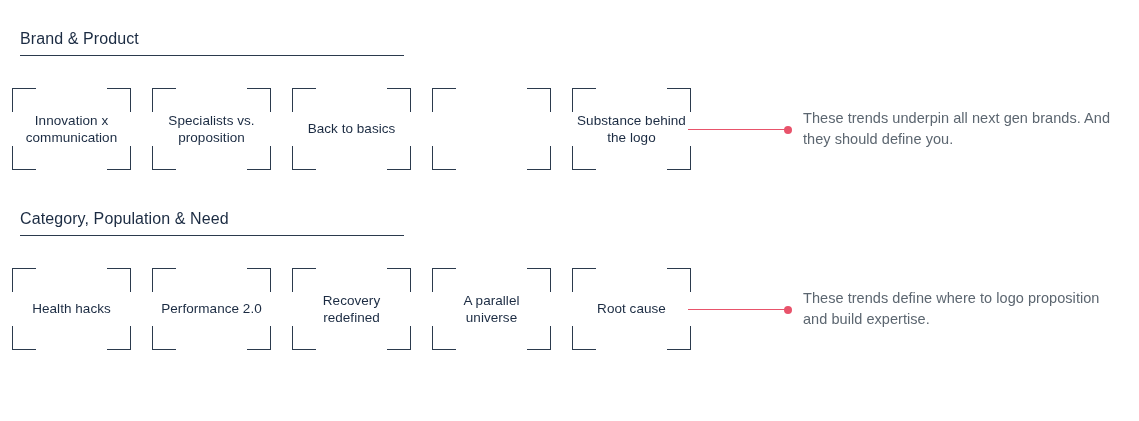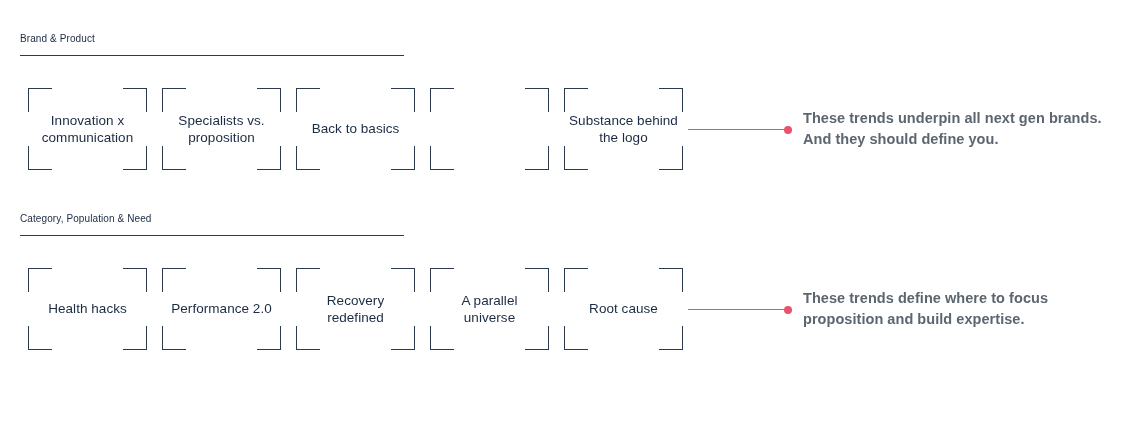--- a/index.html
+++ b/index.html
@@ -32,40 +32,40 @@
   .section-2 { top: 210px; }
 
   
   .section-head {
     position: absolute;
     left: 20px;
     top: 0;
     width: 384px;
   }
   .section-title {
-    font-size: 10px;
+    font-size: 16px;
     color: #1b2b42;
     letter-spacing: 0.1px;
     line-height: 18px;
     white-space: nowrap;
   }
   .section-rule {
     margin-top: 7px;
     width: 384px;
     height: 1px;
     background: #2b3a4d;
   }
 
   
   .card-row {
     position: absolute;
-    left: 28px;
+    left: 12px;
     top: 58px;
     display: flex;
-    gap: 15px;
+    gap: 21px;
   }
 
   .card {
     position: relative;
     width: 119px;
     height: 82px;
     display: flex;
     align-items: center;
     justify-content: center;
     box-sizing: border-box;
@@ -140,21 +140,20 @@
 
   
   .annotation {
     position: absolute;
     left: 803px;
     top: 58px;
     width: 320px;
     height: 82px;
     display: flex;
     align-items: center;
-    font-weight: bold;
   }
   .annotation-text {
     font-size: 14.5px;
     line-height: 21px;
     color: #5c6670;
     letter-spacing: 0.05px;
   }
 </style>
 </head>
 <body>
@@ -272,18 +271,18 @@
       </div>
 
     </div>
 
     <div class="connector">
       <span class="line"></span>
       <span class="dot"></span>
     </div>
 
     <div class="annotation">
-      <span class="annotation-text">These trends define where to focus proposition and build expertise.</span>
+      <span class="annotation-text">These trends define where to logo proposition and build expertise.</span>
     </div>
 
   </div>
 
 </div>
 
 </body></html>

